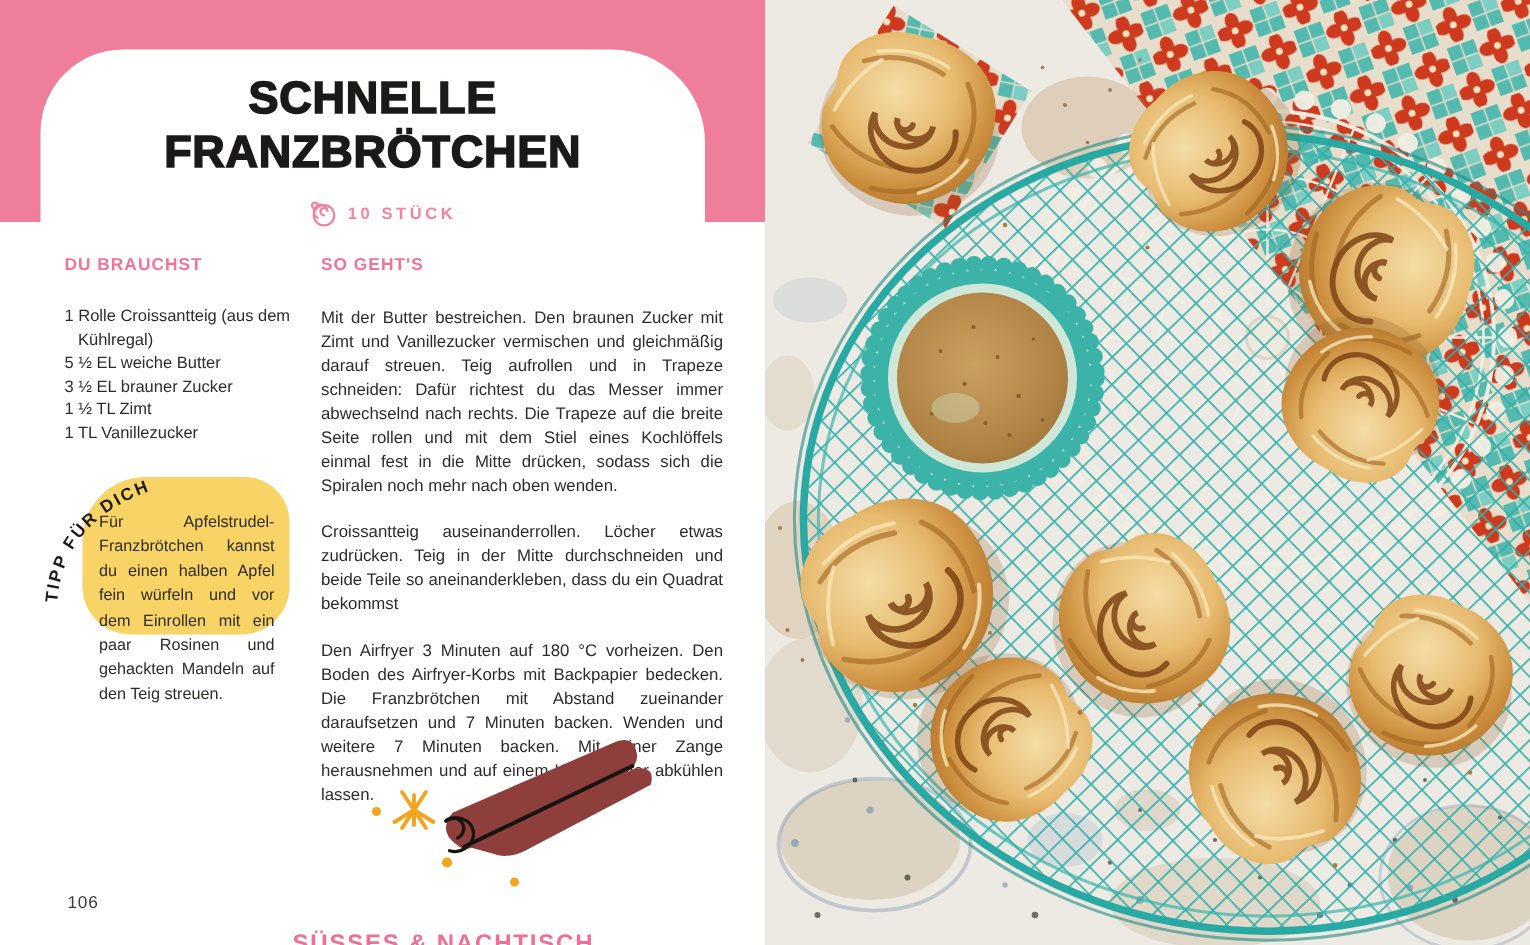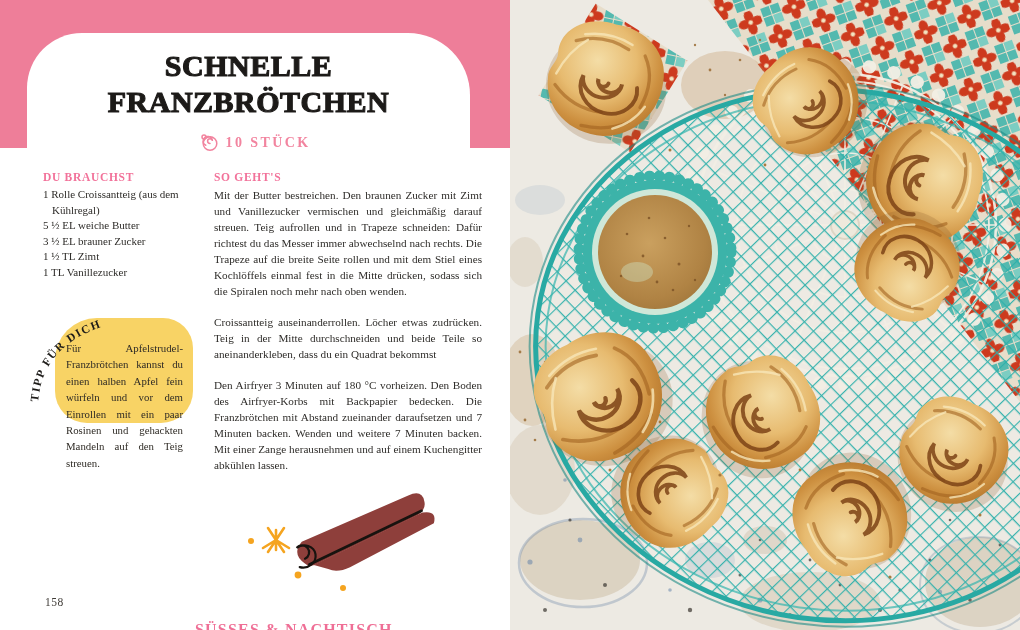--- a/index.html
+++ b/index.html
@@ -1,27 +1,27 @@
 <!DOCTYPE html>
 <html><head>
 <meta charset="utf-8">
 <style>
   html,body{margin:0;padding:0;background:#888;}
   .stage{position:relative;width:1020px;height:630px;background:#0f172a;overflow:hidden;
-         font-family:Liberation Serif, serif;}
+         font-family:Liberation Sans, sans-serif;}
   .page-left{position:absolute;left:0;top:0;width:510px;height:630px;background:#ffffff;}
   .pink-band{position:absolute;left:0;top:0;width:510px;height:148px;background:#ee7e99;}
   .title-blob{position:absolute;left:27px;top:33px;width:443px;height:126px;background:#ffffff;
               border-radius:55px 62px 6px 6px;}
   .title{margin:0;padding-top:15px;text-align:center;font-size:30px;line-height:36px;
          font-weight:bold;color:#1c1a18;letter-spacing:.5px;-webkit-text-stroke:1.1px #1c1a18;}
   .yield{position:absolute;left:0;top:133px;width:510px;display:flex;align-items:center;
          justify-content:center;gap:7px;}
-  .yield-label{font-size:14px;font-weight:bold;color:#f2849f;letter-spacing:2.4px;}
-  .section-heading{margin:0 0 4px 0;font-size:11.5px;font-weight:bold;color:#f2729a;letter-spacing:.7px;}
+  .yield-label{font-size:11px;font-weight:bold;color:#f2849f;letter-spacing:2.4px;}
+  .section-heading{margin:0 0 21px 0;font-size:11.5px;font-weight:bold;color:#f2729a;letter-spacing:.7px;}
   .col-ingredients{position:absolute;left:43px;top:171px;width:160px;}
   .ingredient-list{list-style:none;margin:0;padding:0;font-size:11px;line-height:15.5px;color:#2e2c29;}
   .ingredient-list li{padding-left:9px;text-indent:-9px;}
   .col-steps{position:absolute;left:214px;top:171px;width:268px;}
   .col-steps p{margin:0 0 15px 0;font-size:11.2px;line-height:16px;color:#2e2c29;text-align:justify;}
   .tip-box{position:absolute;left:55px;top:318px;width:138px;height:105px;background:#f8d365;
            border-radius:42px 30px 32px 32px;}
   .tip-text{position:absolute;left:11px;top:22px;width:117px;margin:0;font-size:10.8px;
             line-height:16.4px;text-align:justify;color:#2f2b25;}
   .tip-label-svg{position:absolute;left:26px;top:306px;width:130px;height:115px;overflow:visible;}
@@ -91,21 +91,21 @@
           <circle cx="103" cy="110" r="3"></circle>
       </g>
       <g transform="translate(62,84) rotate(-21)">
         <path d="M2,2 q-9,-13 5,-21 l116,-5 q15,-1 13,11 q-1,9 -13,11 l-107,9 q-11,2 -14,-5 z" fill="#8e3f3b"></path>
         <path d="M10,7 l120,-10 q15,3 7,14 l-94,11 q-14,1 -21,-6 z" fill="#8e3f3b"></path>
         <path d="M6,5 L130,-5" stroke="#17130f" stroke-width="2.6" fill="none" stroke-linecap="round"></path>
         <path d="M4,-2 a7,7 0 1,0 -4,-13 a12,11 0 1,1 -4,19" stroke="#17130f" stroke-width="2.2" fill="none" stroke-linecap="round"></path>
       </g>
     </svg>
 
-    <span class="page-number">158</span>
+    <span class="page-number">106</span>
     <span class="footer-section">SÜSSES &amp; NACHTISCH</span>
   </div>
 
   <div class="page-right">
     <svg width="510" height="630" viewBox="0 0 510 630">
       <defs>
         <radialGradient id="dough" cx="38%" cy="36%" r="72%">
           <stop offset="0%" stop-color="#f4dda6"></stop>
             <stop offset="48%" stop-color="#e7bb70"></stop>
           <stop offset="78%" stop-color="#cd9040"></stop>

